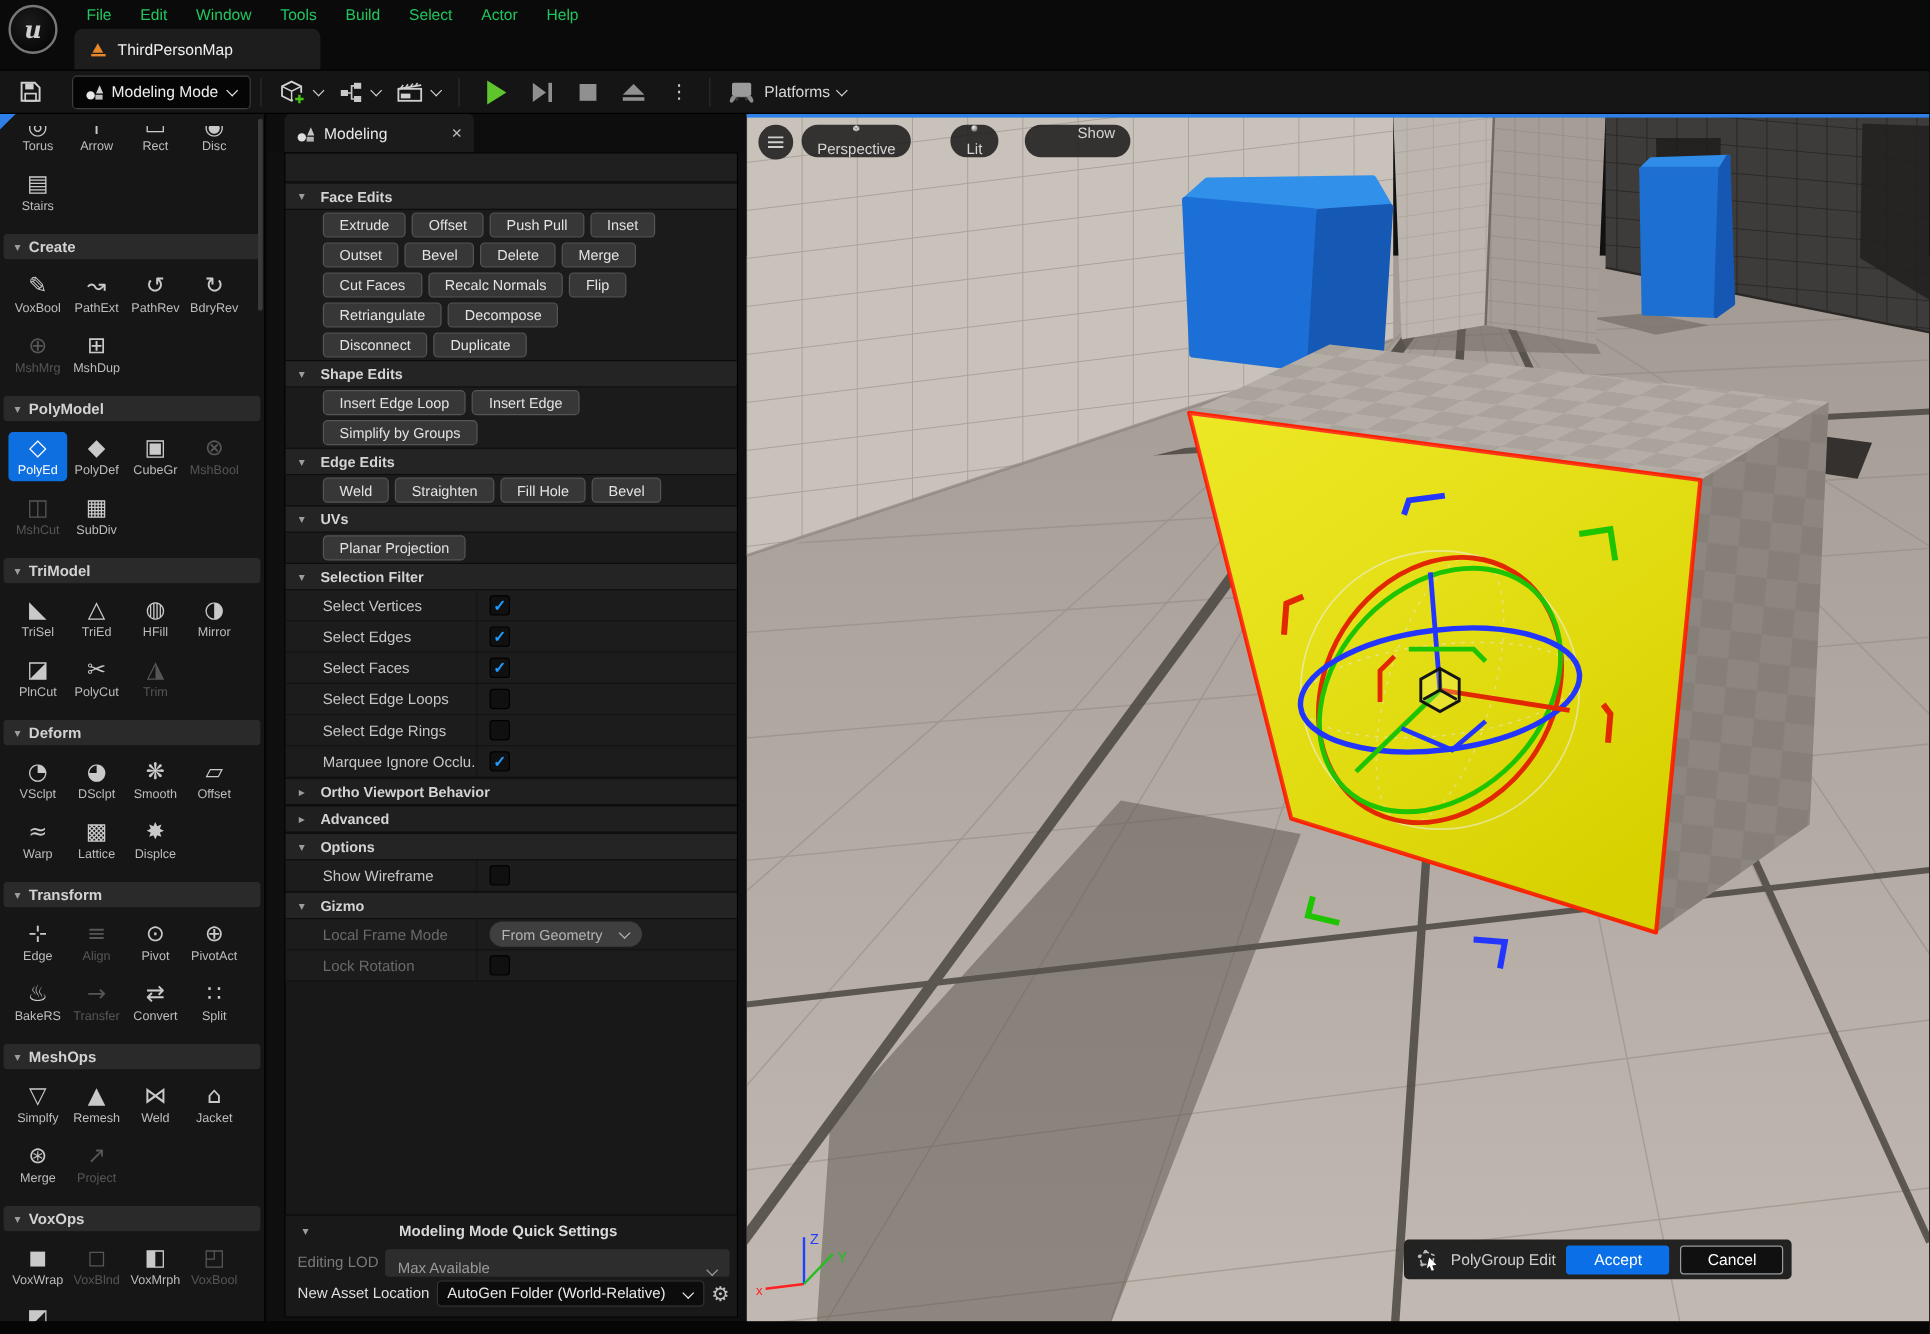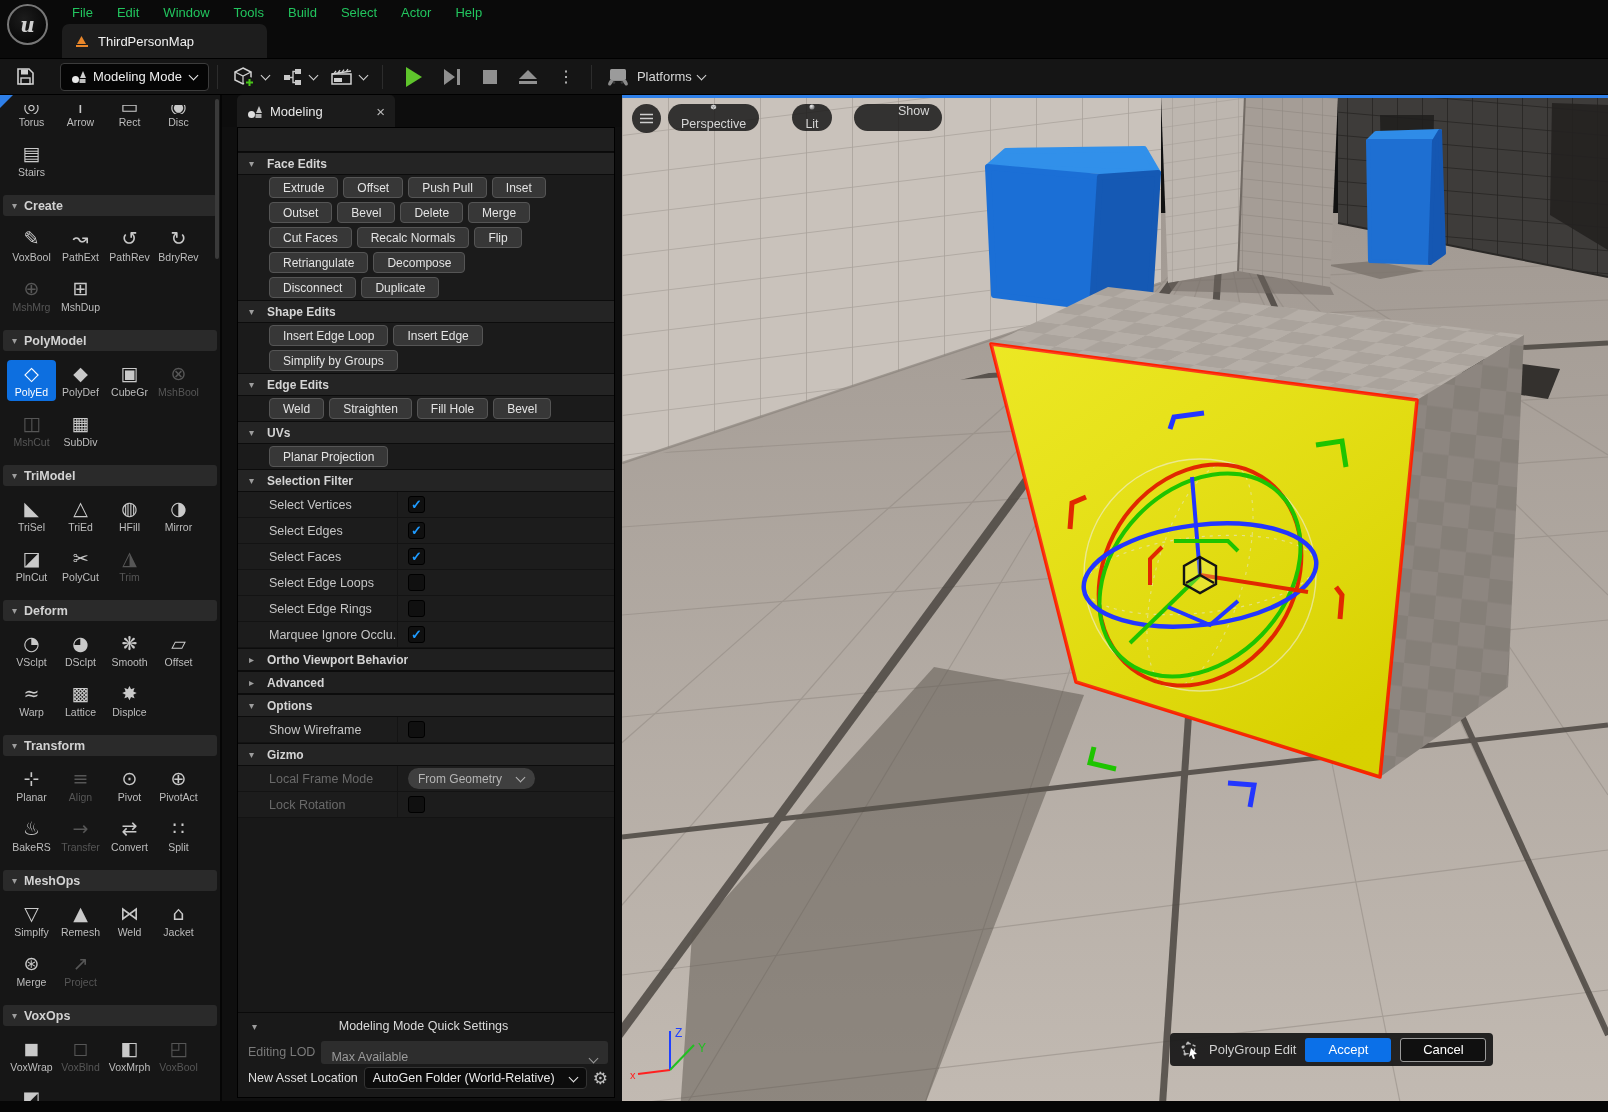--- a/index.html
+++ b/index.html
@@ -84,21 +84,21 @@
     height:100%; display:flex; align-items:center; white-space:nowrap; overflow:hidden; }
   .prop-row.disabled .prop-label { color:#6a6a6a; }
   .checkbox { width:17px; height:17px; margin-left:10px; background:#101010; border:1px solid #000;
     border-radius:3px; color:#1f9bff; font-size:13px; font-weight:bold; display:flex; align-items:center; justify-content:center; }
   .pill-dd { height:21px; margin-left:10px; background:#3f3f3f; border-radius:11px; padding:0 10px;
     display:flex; align-items:center; gap:14px; color:#b5b5b5; font-size:12px; }
   .sec-header.collapsed { background:#1f1f1f; }
   .qs-footer { margin-top:auto; background:#191919; border-top:1px solid #0a0a0a; padding-bottom:6px; }
   .qs-title-row { height:26px; display:flex; align-items:center; }
   .qs-title-row .tri { color:#9d9d9d; font-size:10px; margin-left:14px; }
-  .qs-title { flex:1; text-align:center; color:#dadada; font-size:12.5px; font-weight:normal; margin-right:24px; }
+  .qs-title { flex:1; text-align:center; color:#dadada; font-size:12.5px; font-weight:bold; margin-right:24px; }
   .qs-row { display:flex; align-items:center; height:26px; padding:0 6px 0 10px; gap:6px; }
   .qs-label-dim { color:#7a7a7a; font-size:12.5px; white-space:nowrap; }
   .qs-label { color:#dedede; font-size:12.5px; white-space:nowrap; }
   .dd-wide { flex:1; height:23px; background:#2d2d2d; border-radius:3px; display:flex; align-items:flex-end;
     padding:0 10px; color:#9a9a9a; font-size:12.5px; }
   .dd-wide .chev, .dd-dark .chev { margin-left:auto; }
   .dd-dark { flex:1; height:22px; background:#0c0c0c; border:1px solid #333; border-radius:4px;
     display:flex; align-items:center; padding:0 8px; color:#e9e9e9; font-size:12.5px; }
   .gear { color:#c0c0c0; font-size:17px; }
 
@@ -387,21 +387,21 @@
             <span class="pal-label">Displce</span>
           </div>
         </div>
         <div class="pal-header">
           <span class="tri">▾</span>
           <span class="pal-header-label">Transform</span>
         </div>
         <div class="pal-grid">
           <div class="pal-item">
             <span class="pal-glyph">⊹</span>
-            <span class="pal-label">Planar</span>
+            <span class="pal-label">Edge</span>
           </div>
           <div class="pal-item disabled">
             <span class="pal-glyph">≡</span>
             <span class="pal-label">Align</span>
           </div>
           <div class="pal-item">
             <span class="pal-glyph">⊙</span>
             <span class="pal-label">Pivot</span>
           </div>
           <div class="pal-item">

